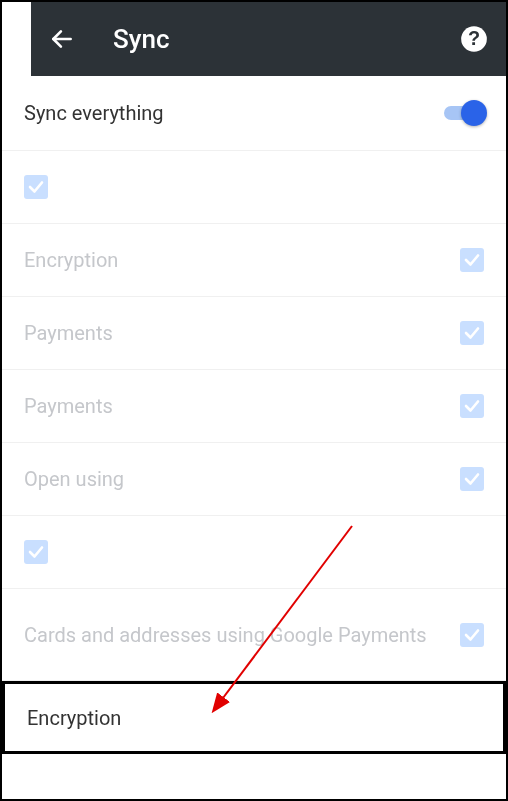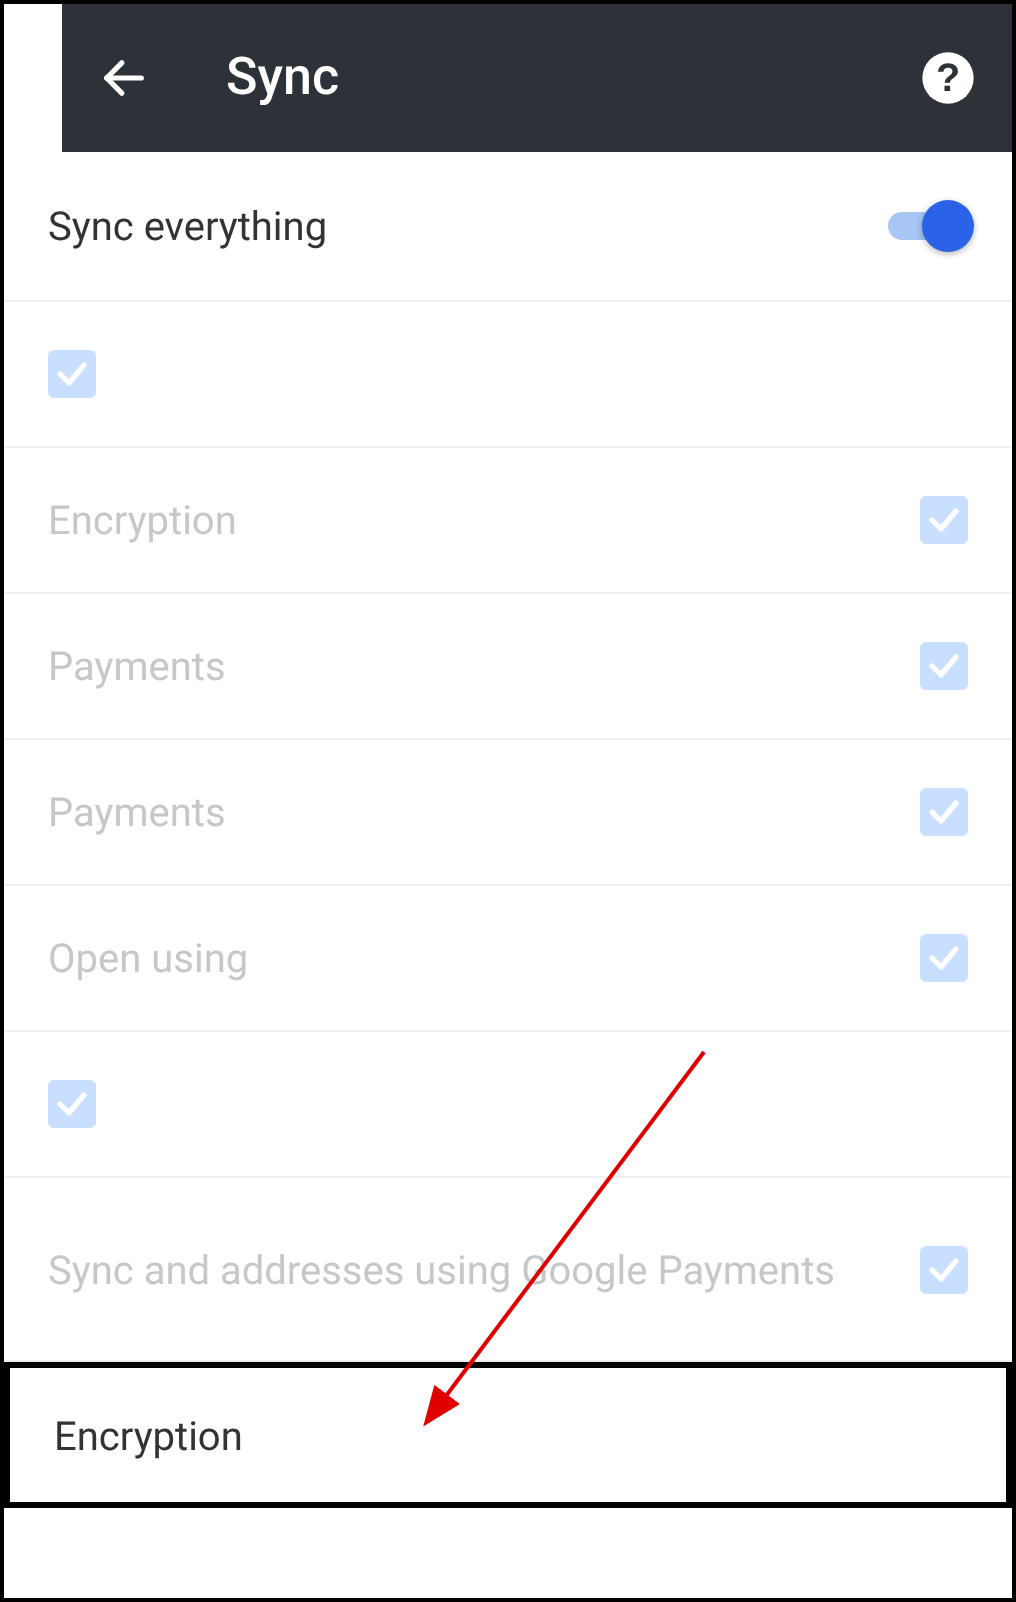--- a/index.html
+++ b/index.html
@@ -186,21 +186,21 @@
 
 <div class="row row-disabled">
   <div class="checkbox">
     <svg width="18" height="18" viewBox="0 0 24 24" fill="none" stroke="#fff" stroke-width="3.5" stroke-linecap="round" stroke-linejoin="round">
       <polyline points="4,12 10,18 20,6"></polyline>
     </svg>
   </div>
 </div>
 
 <div class="row row-disabled row-tall">
-  <div class="row-label">Sync and addresses using Google Payments</div>
+  <div class="row-label">Cards and addresses using Google Payments</div>
   <div class="checkbox">
     <svg width="18" height="18" viewBox="0 0 24 24" fill="none" stroke="#fff" stroke-width="3.5" stroke-linecap="round" stroke-linejoin="round">
       <polyline points="4,12 10,18 20,6"></polyline>
     </svg>
   </div>
 </div>
 
 <div class="row highlight-box">
   <div class="row-label">Encryption</div>
 </div>

